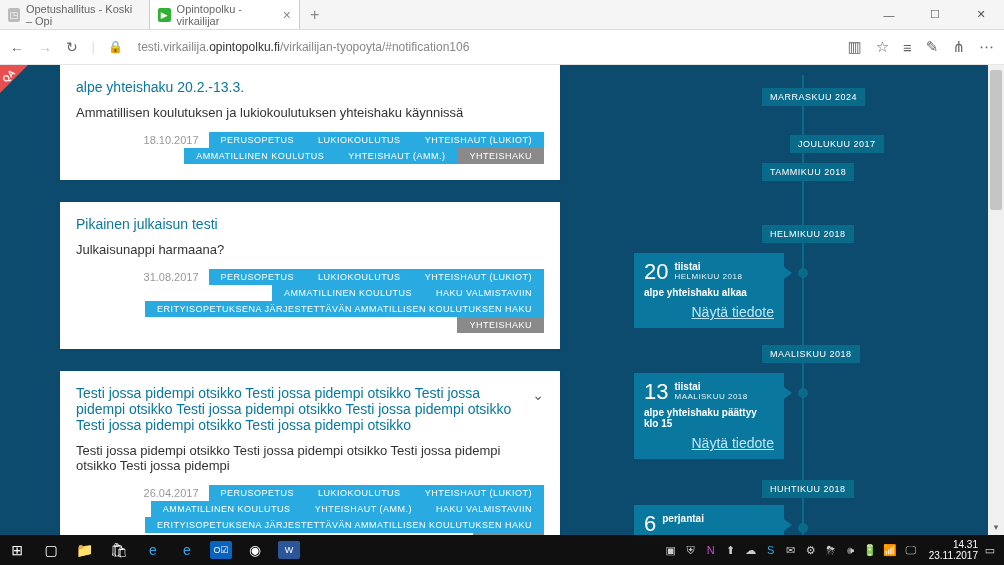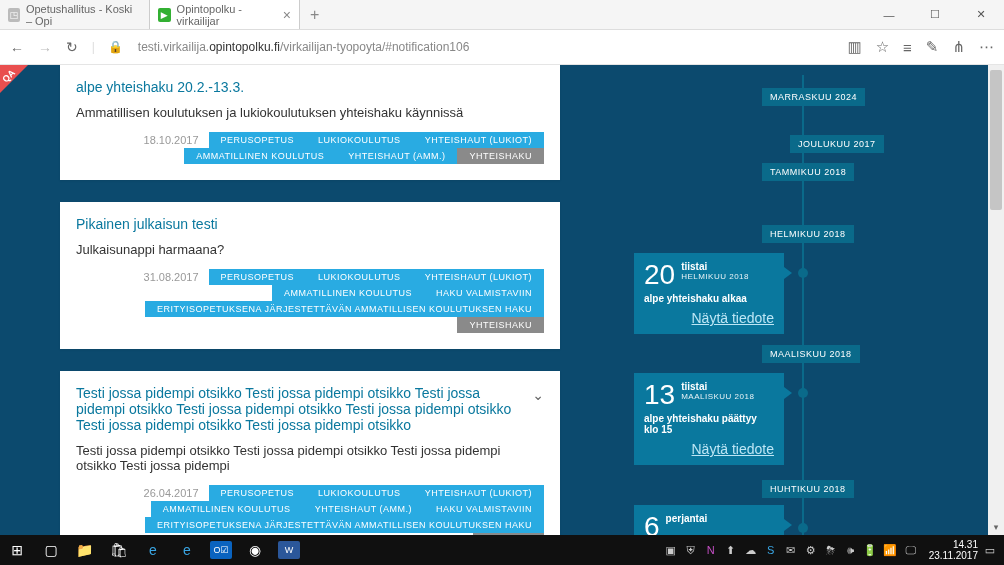--- a/index.html
+++ b/index.html
@@ -49,21 +49,21 @@
   .tag { background: #29abe2; color: #fff; font-size: 9px; padding: 3px 12px; letter-spacing: 0.5px; }
   .tag.grey { background: #8a8a8a; }
   .card .chev { float: right; color: #666; font-size: 14px; margin-top: 2px;}
   
   
   .timeline { position: relative; height: 100%; }
   .tl-line { position: absolute; left: 168px; top: 0; bottom: 0; width: 2px; background: #0a6a8a; }
   .tl-month { position: absolute; left: 128px; background: #0a6a8a; color: #fff; font-size: 9px; padding: 4px 8px; letter-spacing: 0.5px; white-space:nowrap;}
   .tl-card { position: absolute; left: 0; width: 150px; background: #0a789e; color: #fff; padding: 8px 10px; font-size: 11px; }
   .tl-card::after { content:""; position:absolute; right:-8px; top:14px; border-style:solid; border-width:6px 0 6px 8px; border-color: transparent transparent transparent #0a789e;}
-  .tl-card .big { font-size: 28px; font-weight: 300; float: left; margin-right: 6px; line-height:1;}
+  .tl-card .big { font-size: 22px; font-weight: 300; float: left; margin-right: 6px; line-height:1;}
   .tl-card .day { font-size: 10px; font-weight: bold; }
   .tl-card .mon { font-size: 8px; opacity: 0.9; letter-spacing:0.5px;}
   .tl-card .title { clear: both; padding-top: 4px; font-size: 10px; font-weight: bold;}
   .tl-card .link { font-size: 14px; text-decoration: underline; color: #bde6f5; margin-top:6px;text-align:right;}
   .tl-dot { position: absolute; left:164px; width:10px; height:10px; border-radius:50%; background:#0a6a8a;}
   
   
   .taskbar { position: fixed; bottom: 0; left: 0; right: 0; height: 30px; background: #101010; display: flex; align-items: center; color: #fff; font-size: 10px; }
   .taskbar .tb-ic { width: 34px; height: 30px; display: flex; align-items: center; justify-content: center; font-size: 14px; }
   .taskbar .tray { margin-left: auto; display: flex; align-items: center; gap: 4px; padding-right: 6px; }

